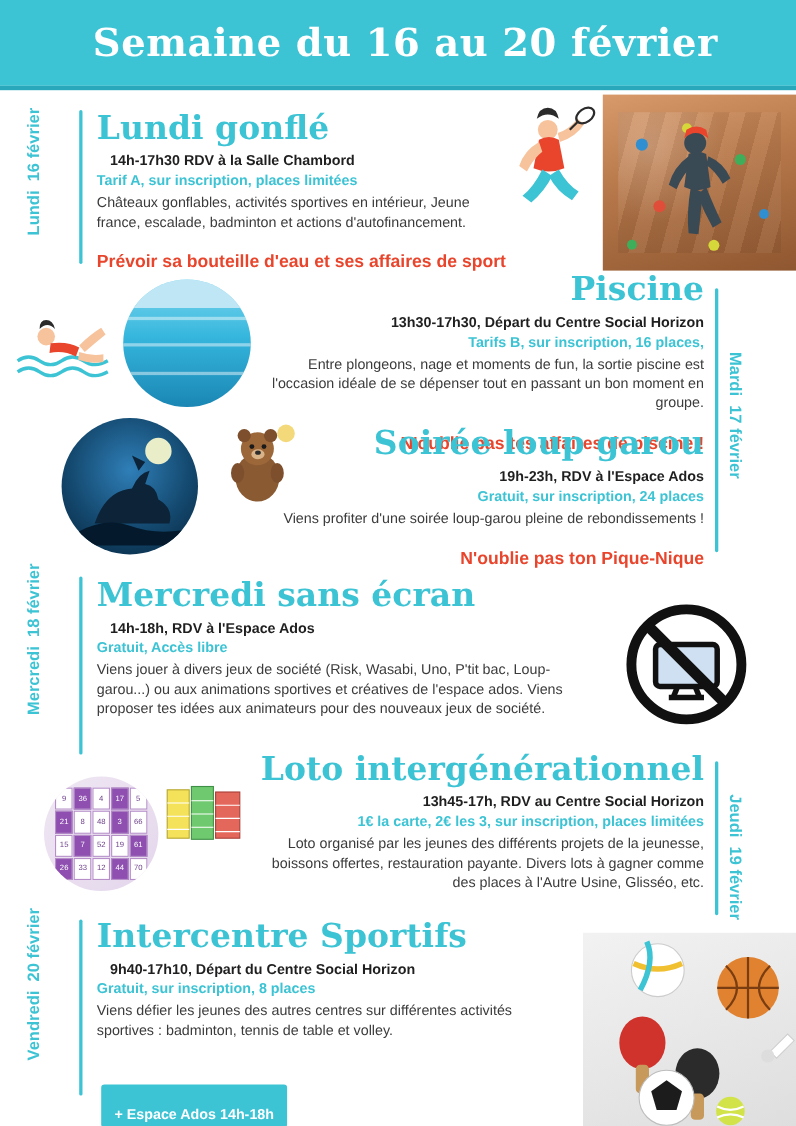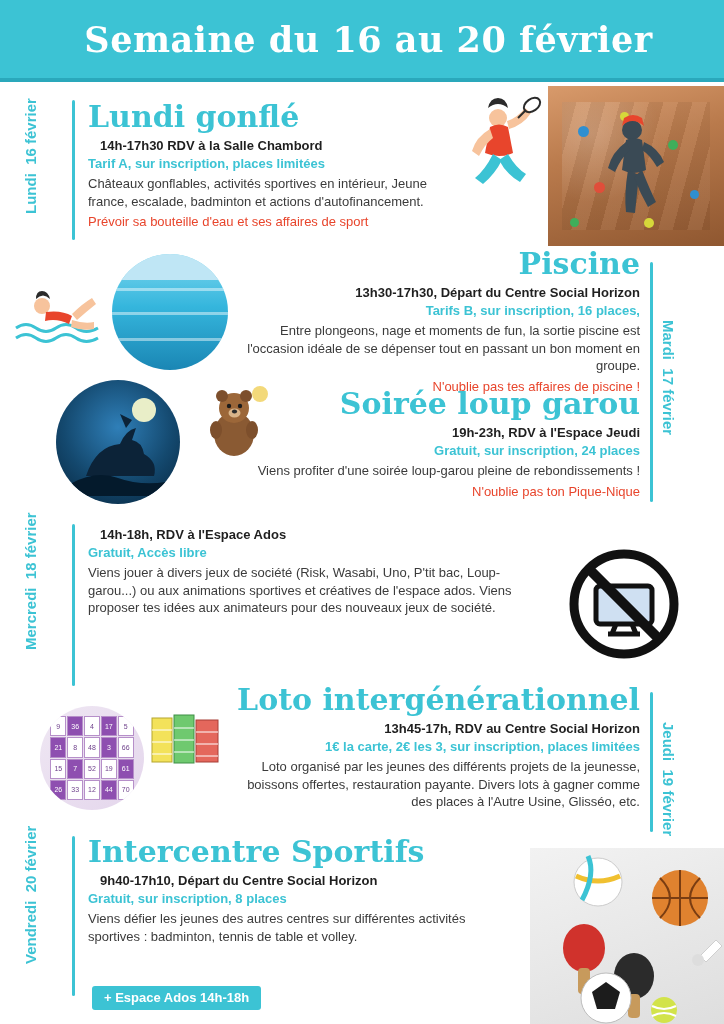--- a/index.html
+++ b/index.html
@@ -61,21 +61,21 @@
   .meta {
     font-size:13px; font-weight:bold; color:#1f1f1f; line-height:17px; margin:0 0 1px 12px;
   }
   .price {
     font-size:13px; font-weight:bold; color:#3cc3d4; line-height:17px; margin:0 0 3px 0;
   }
   .desc {
     font-size:13px; color:#3b3b3b; line-height:17.5px; margin:0;
   }
   .warn {
-    font-size:13px; font-weight:normal; color:#e8452c; line-height:17px; margin-top:3px;
+    font-size:16px; font-weight:bold; color:#e8452c; line-height:17px; margin-top:20px;
   }
   .ra { text-align:right; }
 
   
   .ph { position:absolute; overflow:hidden; }
   .circ { border-radius:50%; }
   .climb-holds span {
     position:absolute; width:9px; height:9px; border-radius:50%;
   }
   .pool {
@@ -99,21 +99,21 @@
   .bingo .cellgrid div { background:#ffffff; border:1px solid #b68fc9; font-size:7px; color:#6d3f8a; display:flex; align-items:center; justify-content:center; }
   .bingo .cellgrid div.hl { background:#8e4fb0; color:#fff; }
 
   
   .badge {
     position:absolute;
     background:#3cc3d4;
     color:#ffffff;
     font-size:13px;
     font-weight:bold;
-    padding:4px 12px 5px 12px;
+    padding:19px 12px 5px 12px;
     border-radius:3px;
   }
 </style>
 </head>
 <body>
 
 <div class="page">
 
   <div class="header">
     <div class="header-title">Semaine du 16 au 20 février</div>
@@ -204,21 +204,21 @@
 
   <div class="ph circ pool" style="left:112px; top:254px; width:116px; height:116px;">
     <div class="lane" style="top:34px;"></div>
     <div class="lane" style="top:58px;"></div>
     <div class="lane" style="top:84px;"></div>
     <div style="position:absolute; left:0; top:0; width:100%; height:26px; background:#bfe6f5;"></div>
   </div>
 
   <div class="blk ra" style="left:236px; top:388px; width:404px;">
     <div class="h1">Soirée loup garou</div>
-    <div class="meta">19h-23h, RDV à l'Espace Jeudi</div>
+    <div class="meta">19h-23h, RDV à l'Espace Ados</div>
     <div class="price">Gratuit, sur inscription, 24 places</div>
     <div class="desc">Viens profiter d'une soirée loup-garou pleine de rebondissements !</div>
     <div class="warn">N'oublie pas ton Pique-Nique</div>
   </div>
 
   <div class="ph circ wolfimg" style="left:56px; top:380px; width:124px; height:124px;">
     <svg width="124" height="124" viewBox="0 0 124 124">
       <circle cx="88" cy="30" r="12" fill="#e9eec8"></circle>
       <g fill="#0c2338">
         <path d="M30 96 q10 -30 34 -32 q6 -14 16 -16 l-4 12 q10 2 12 14 q14 8 10 22 z"></path>
@@ -244,20 +244,21 @@
     </svg>
   </div>
 
   <div class="daytag left" style="left:22px; top:530px; height:120px;">
     <span>Mercredi</span>&nbsp;
     <span>18 février</span>
   </div>
   <div class="vbar" style="left:72px; top:524px; height:162px;"></div>
 
   <div class="blk" style="left:88px; top:526px; width:460px;">
+    <div class="h1">Mercredi sans écran</div>
     <div class="meta">14h-18h, RDV à l'Espace Ados</div>
     <div class="price">Gratuit, Accès libre</div>
     <div class="desc">Viens jouer à divers jeux de société (Risk, Wasabi, Uno, P'tit bac, Loup-garou...) ou aux animations sportives et créatives de l'espace ados. Viens proposer tes idées aux animateurs pour des nouveaux jeux de société.</div>
   </div>
 
   <div class="ph" style="left:568px; top:548px; width:112px; height:112px;">
     <svg width="112" height="112" viewBox="0 0 112 112">
       <circle cx="56" cy="56" r="50" fill="none" stroke="#111111" stroke-width="9"></circle>
       <rect x="28" y="38" width="56" height="38" rx="4" fill="#cfe0f2" stroke="#111111" stroke-width="5"></rect>
       <line x1="48" y1="76" x2="44" y2="86" stroke="#111111" stroke-width="5"></line>

